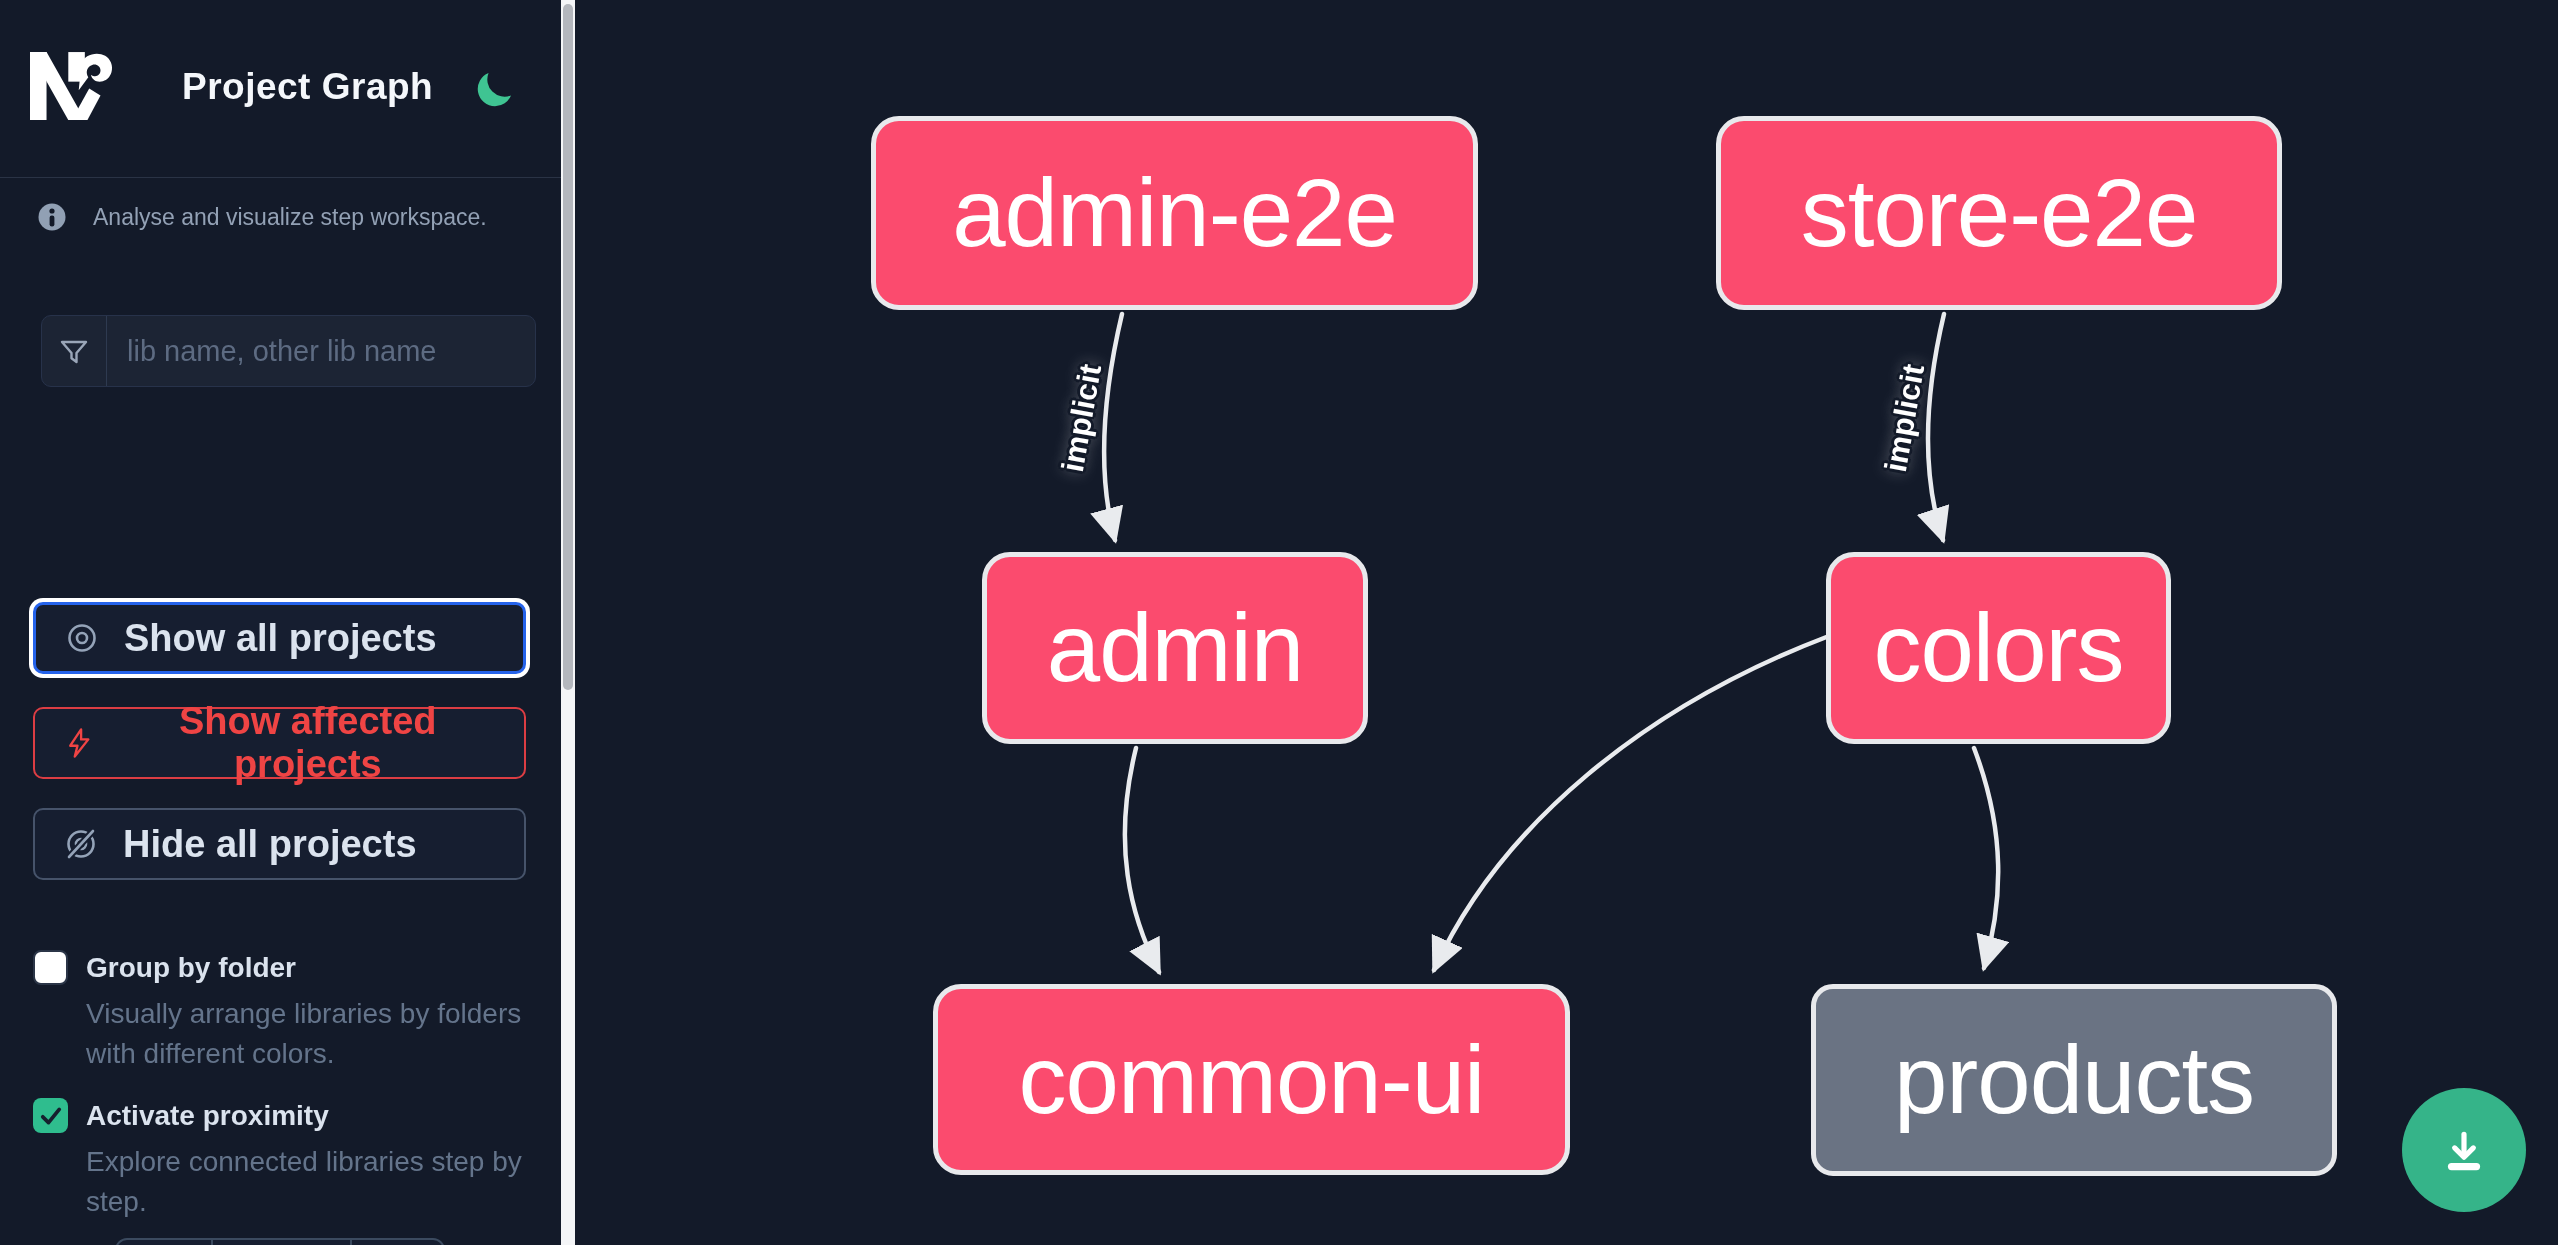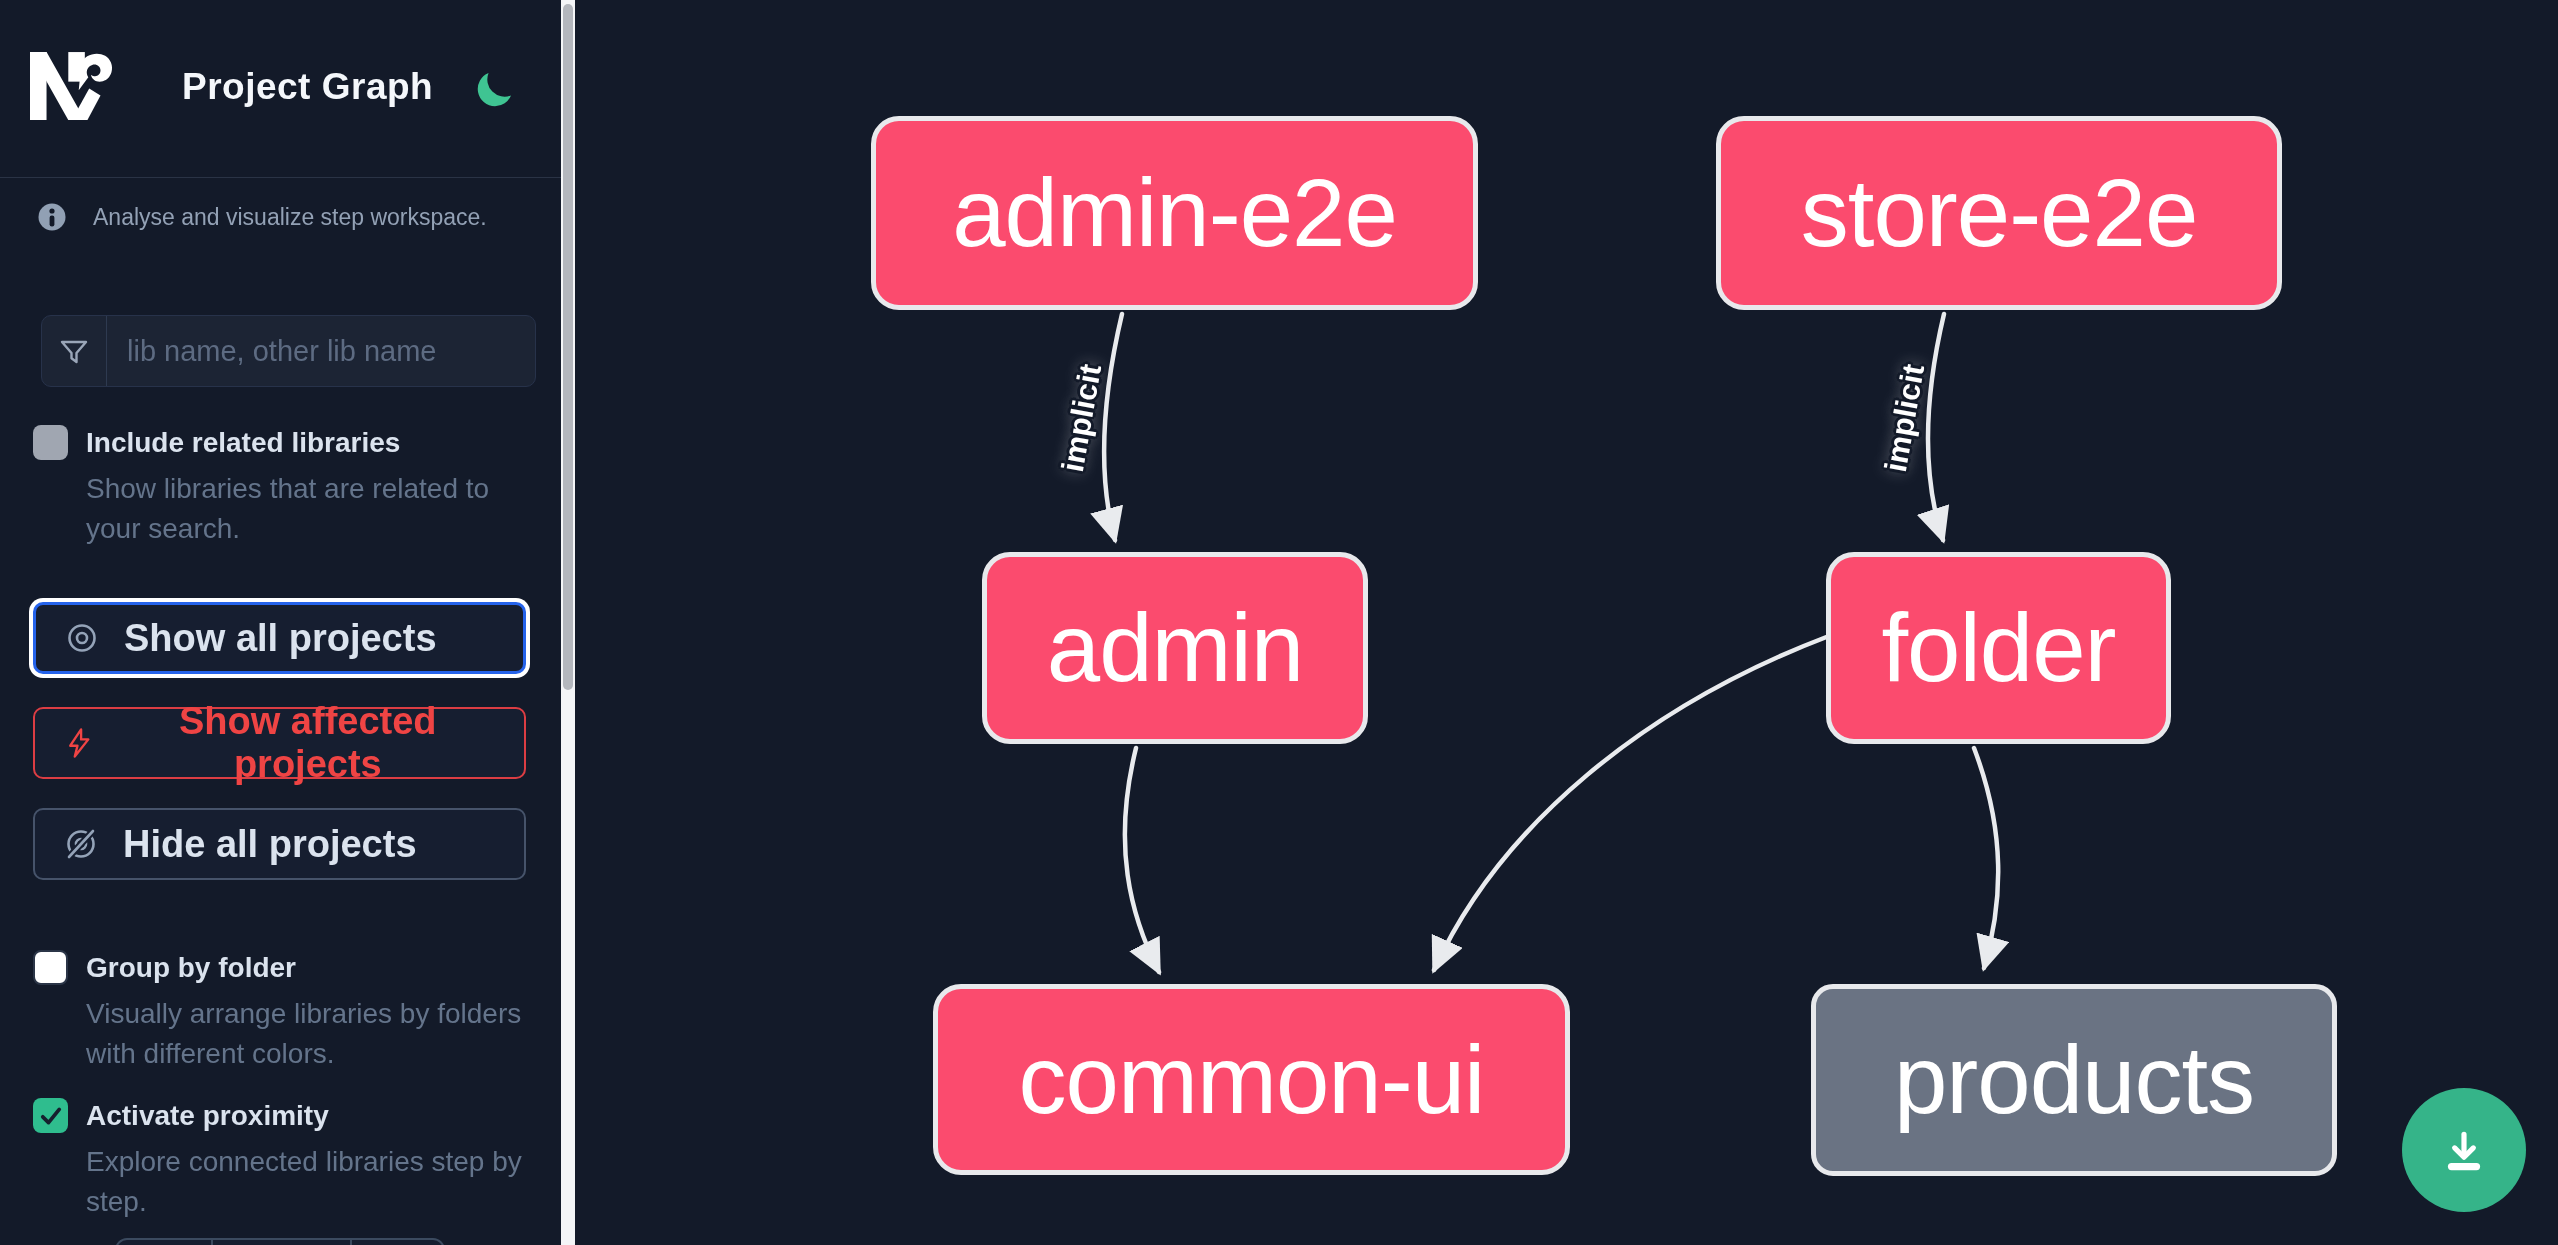--- a/index.html
+++ b/index.html
@@ -110,25 +110,20 @@
 
     <div class="search">
       <div class="search-iconcell">
         <svg width="36" height="36" viewBox="0 0 36 36">
           <path d="M6 9h24l-9.5 11v9l-5-3.8v-5.2z" fill="none" stroke="#9aa6b8" stroke-width="2.4" stroke-linejoin="round"></path>
         </svg>
       </div>
       <input type="text" placeholder="lib name, other lib name" style="">
     </div>
 
-    <div class="check-row" style="top:423px;height:170px;">
-      <div class="checkbox disabled"></div>
-      <div class="check-label">Include related libraries</div>
-      <div class="check-desc">Show libraries that are related to your search.</div>
-    </div>
 
     <button class="sb-btn btn-showall">
       <svg width="36" height="36" viewBox="0 0 36 36">
         <circle cx="18" cy="18" r="12.5" fill="none" stroke="#94a3b8" stroke-width="2.6"></circle>
         <circle cx="18" cy="18" r="5" fill="none" stroke="#94a3b8" stroke-width="2.6"></circle>
       </svg>
       <span>Show all projects</span>
     </button>
 
     <button class="sb-btn btn-affected">
@@ -197,21 +192,21 @@
     <div class="node affected n-admin-e2e" style="left:296px;">
       <span>admin-e2e</span>
     </div>
     <div class="node affected n-store-e2e" style="left:1141px;">
       <span>store-e2e</span>
     </div>
     <div class="node affected n-admin" style="left:407px;">
       <span>admin</span>
     </div>
     <div class="node affected n-store" style="left:1251px;">
-      <span>folder</span>
+      <span>colors</span>
     </div>
     <div class="node affected n-common-ui" style="left:358px;">
       <span>common-ui</span>
     </div>
     <div class="node unaffected n-products" style="left:1236px;">
       <span>products</span>
     </div>
 
     <button class="fab" style="left:1827px;">
       <svg width="54" height="54" viewBox="0 0 52 52">

